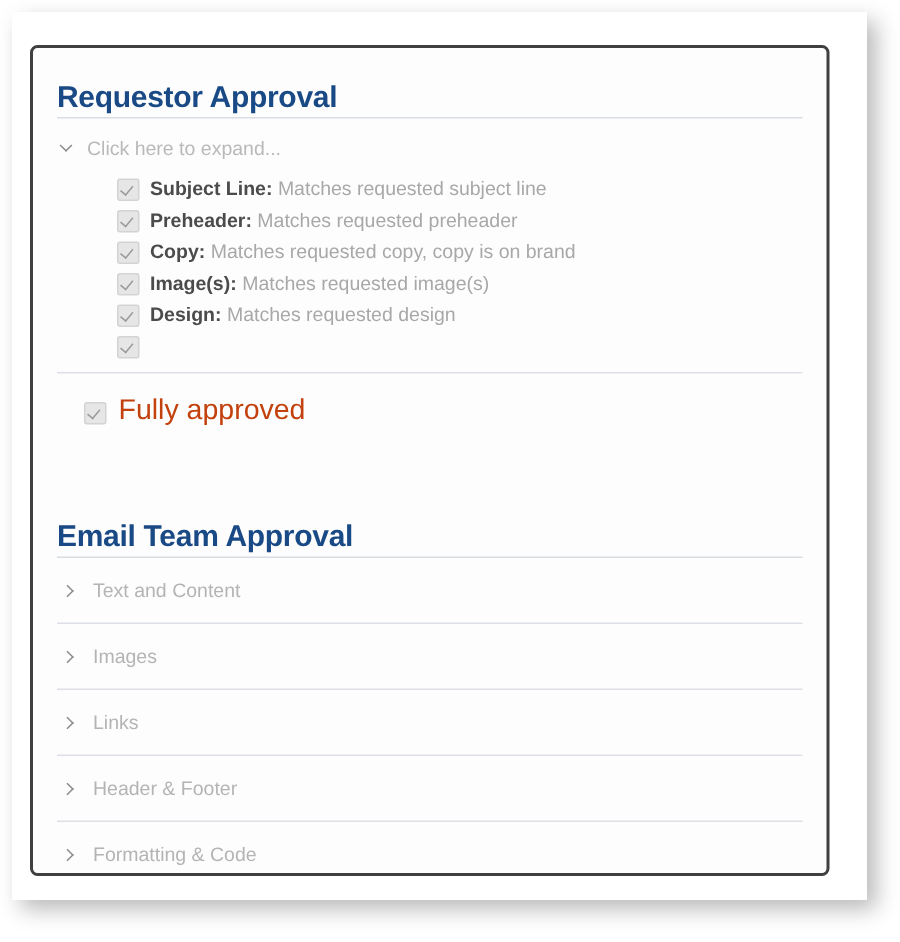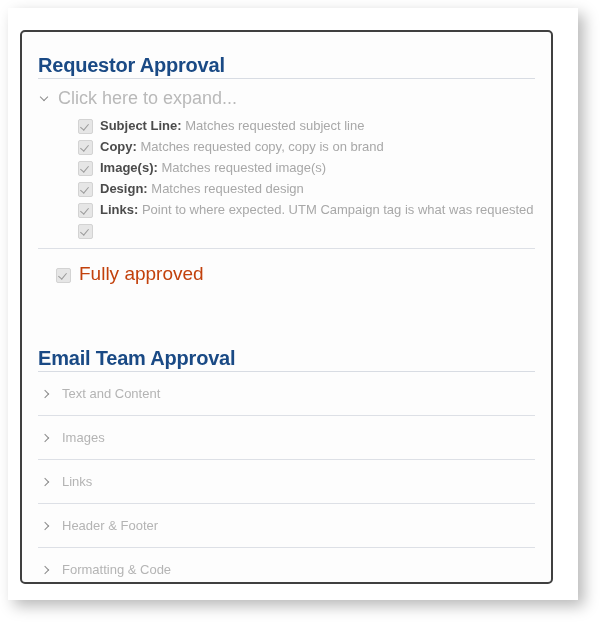--- a/index.html
+++ b/index.html
@@ -73,21 +73,21 @@
   
   .expand-row {
     display: flex;
     align-items: center;
     gap: 8px;
     padding: 11px 0 8px 2px;
     cursor: pointer;
   }
   .expand-label {
     color: #b9b9b9;
-    font-size: 18px;
+    font-size: 13px;
     line-height: 17px;
   }
 
   .chev {
     display: inline-block;
     width: 10px;
     height: 10px;
     position: relative;
     flex: 0 0 auto;
   }
@@ -209,33 +209,33 @@
         <span class="expand-label">Click here to expand...</span>
       </div>
 
       <ul class="checklist">
         <li class="check-item">
           <span class="cbox"></span>
           <span class="item-text"><span class="item-label">Subject Line:</span> <span class="item-desc">Matches requested subject line</span></span>
         </li>
         <li class="check-item">
           <span class="cbox"></span>
+          <span class="item-text"><span class="item-label">Preheader:</span> <span class="item-desc">Matches requested preheader</span></span>
+        </li>
+        <li class="check-item">
+          <span class="cbox"></span>
           <span class="item-text"><span class="item-label">Copy:</span> <span class="item-desc">Matches requested copy, copy is on brand</span></span>
         </li>
         <li class="check-item">
           <span class="cbox"></span>
           <span class="item-text"><span class="item-label">Image(s):</span> <span class="item-desc">Matches requested image(s)</span></span>
         </li>
         <li class="check-item">
           <span class="cbox"></span>
           <span class="item-text"><span class="item-label">Design:</span> <span class="item-desc">Matches requested design</span></span>
-        </li>
-        <li class="check-item">
-          <span class="cbox"></span>
-          <span class="item-text"><span class="item-label">Links:</span> <span class="item-desc">Point to where expected. UTM Campaign tag is what was requested</span></span>
         </li>
         <li class="check-item">
           <span class="cbox"></span>
         </li>
       </ul>
 
       <div class="divider thin"></div>
 
       <div class="approve-row">
         <span class="cbox"></span>

